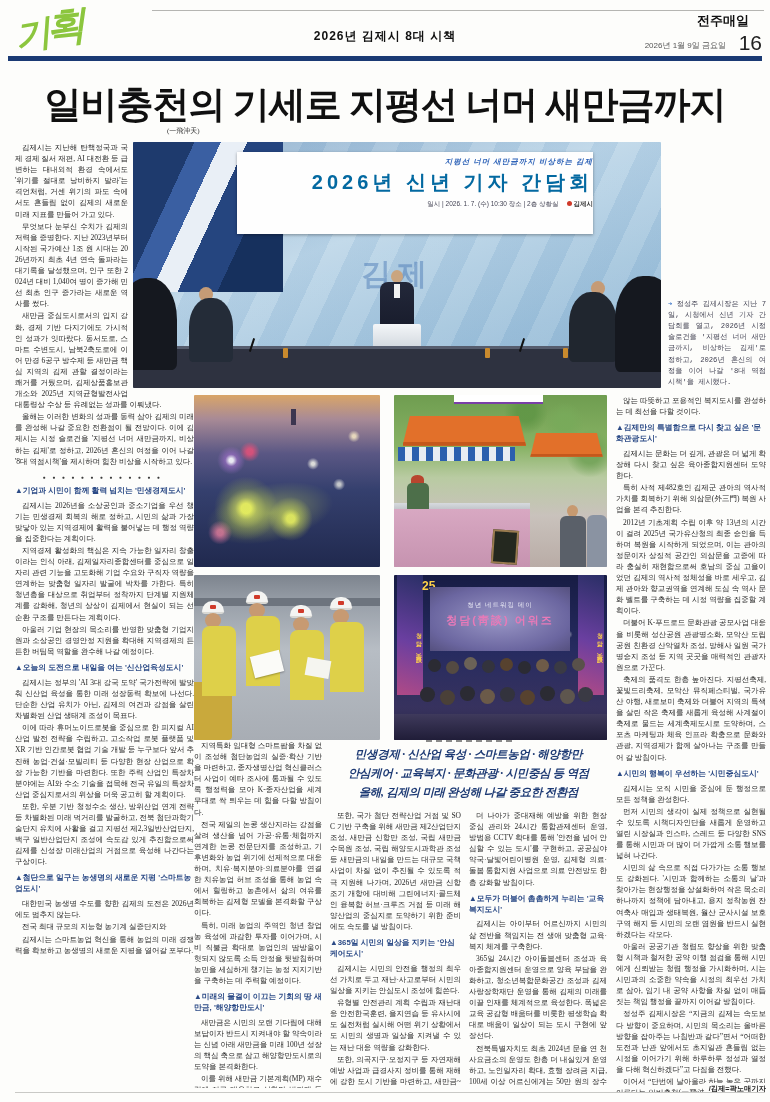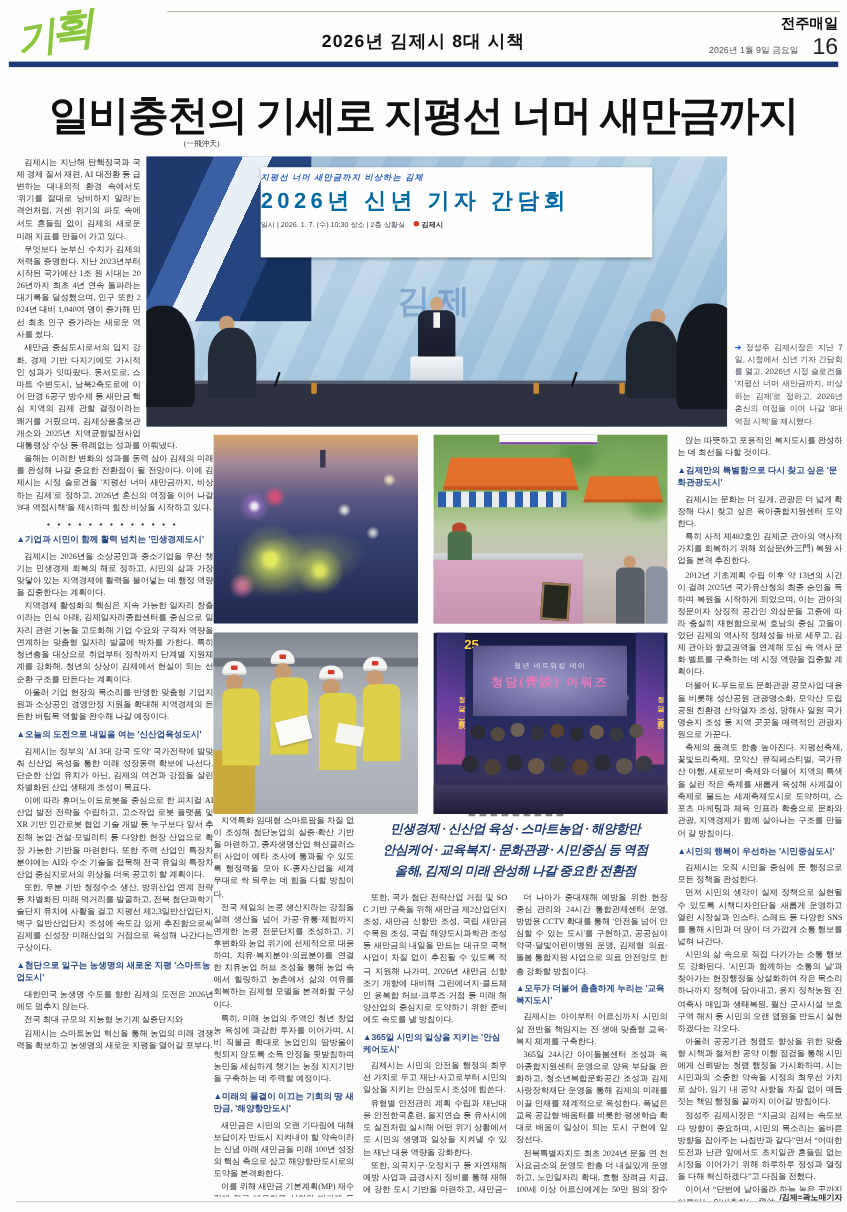--- a/index.html
+++ b/index.html
@@ -12,22 +12,22 @@
   
   .top-rule   { position:absolute; left:152px; top:10px; width:612px; height:1px; background:#b5b5b2; }
   .navy-bar   { position:absolute; left:8px;  top:56px; width:754px; height:5px; }
   .logo       { position:absolute; left:14px; top:2px; width:110px; height:52px;
                 font-family:"Liberation Sans","DejaVu Sans",sans-serif; font-weight:bold; font-style:italic; }
   .logo span  { display:inline-block; font-size:36px; letter-spacing:-4px; }
   .logo .g1   { transform:rotate(-10deg) translateY(4px); }
   .logo .g2   { transform:rotate(-6deg)  translateY(-3px); font-size:40px; }
   .hd-title   { position:absolute; left:250px; top:28px; width:270px; text-align:center;
                 font-family:"Liberation Sans","DejaVu Sans",sans-serif; font-weight:bold;
-                font-size:16px; letter-spacing:1px; color:#111; }
-  .hd-paper   { position:absolute; right:8px; top:12px; font-family:"Liberation Sans",sans-serif;
+                font-size:12px; letter-spacing:1px; color:#111; }
+  .hd-paper   { position:absolute; right:21px; top:12px; font-family:"Liberation Sans",sans-serif;
                 font-weight:bold; font-size:13px; color:#111; }
   .hd-date    { position:absolute; right:44px; top:40px; font-family:"Liberation Sans",sans-serif;
                 font-size:8px; color:#555; }
   .hd-pageno  { position:absolute; right:8px; top:31px; font-family:"Liberation Sans",sans-serif;
                 font-size:21px; color:#222; }
 
   
   .headline   { position:absolute; left:30px; top:80px; width:710px; text-align:center;
                 font-size:37px; font-weight:600; letter-spacing:-1px; color:#101010; }
   .hanja      { position:absolute; left:167px; top:126px; font-size:7px; color:#333; }
@@ -38,21 +38,21 @@
   .float-b    { float:right; clear:right; width:572px; height:699px; display:flex; gap:9px; }
 
   .para       { font-size:7.5px; line-height:1.48; color:#262626; text-align:justify;
                 text-indent:7px; word-break:break-all; margin-bottom:1px; }
   .shead      { font-family:"Liberation Sans","DejaVu Sans",sans-serif; font-weight:bold;
                 font-size:7.8px; line-height:1.4; color:#2b4a86; margin:6px 0 3px; word-break:break-all; }
   .dotsep     { font-size:5px; letter-spacing:6.5px; color:#3a3a3a; text-align:center;
                 margin:8px 0 6px; white-space:nowrap; overflow:hidden; }
 
   
-  .caption    { width:98px; align-self:flex-end; font-family:Liberation Sans, sans-serif;
+  .caption    { width:98px; align-self:flex-end; font-family:Liberation Mono, monospace;
                 font-size:7.2px; line-height:1.55; color:#445; text-align:justify; word-break:break-all; }
   .cap-arrow  { color:#2e6bc4; font-weight:bold; }
 
   
   .mid-zone   { width:413px; }
   .collage    { display:grid; grid-template-columns:186px 213px; column-gap:14px;
                 grid-template-rows:172px 165px; row-gap:8px; }
   .mid-bottom { display:flex; gap:8px; margin-top:0; }
   .mcol1      { width:128px; height:348px; overflow:hidden; }
   .mid-stack  { width:277px; }
@@ -74,21 +74,21 @@
   .ph { position:relative; overflow:hidden; border-radius:1px; }
 
   
   .photo-press { width:528px; height:246px;
      background:linear-gradient(160deg,#87a9c9 0%,#bcd6e8 40%,#9cc0da 75%,#8fb2cf 100%); }
   .pp-wall { position:absolute; left:0; top:0; width:150px; height:150px;
      background:linear-gradient(115deg,#1e3a6d 28%,#3a5fa2 28% 40%,#e9eff6 40% 52%,#25457f 52% 70%,#16305d 70%); }
   .pp-wall2 { position:absolute; left:0; top:0; width:100%; height:100%;
      background:repeating-linear-gradient(115deg,rgba(255,255,255,.10) 0 22px,rgba(120,160,200,.12) 22px 44px); }
   .pp-banner { position:absolute; left:104px; top:10px; width:356px; height:82px; background:#fefefe;
-     box-shadow:0 1px 3px rgba(0,0,0,.35); text-align:left; padding-top:5px;
+     box-shadow:0 1px 3px rgba(0,0,0,.35); text-align:right; padding-top:5px;
      font-family:"Liberation Sans",sans-serif; }
   .pp-slogan { font-size:7.5px; color:#2e63b8; font-style:italic; font-weight:bold; letter-spacing:1px; }
   .pp-title  { font-size:20px; font-weight:bold; color:#0369a1; letter-spacing:4px; margin-top:2px; }
   .pp-info   { font-size:6.5px; color:#445; margin-top:4px; }
   .pp-org    { color:#333; font-weight:bold; }
   .pp-dot    { display:inline-block; width:5px; height:5px; border-radius:50%; background:#d03a2a;
                vertical-align:middle; margin:0 2px 1px 8px; }
   .pp-bglogo { position:absolute; left:50%; top:112px; transform:translateX(-50%); font-weight:bold;
                font-family:"Liberation Sans",sans-serif; font-size:30px; letter-spacing:6px;
                color:rgba(44,96,168,.38); white-space:nowrap; }

